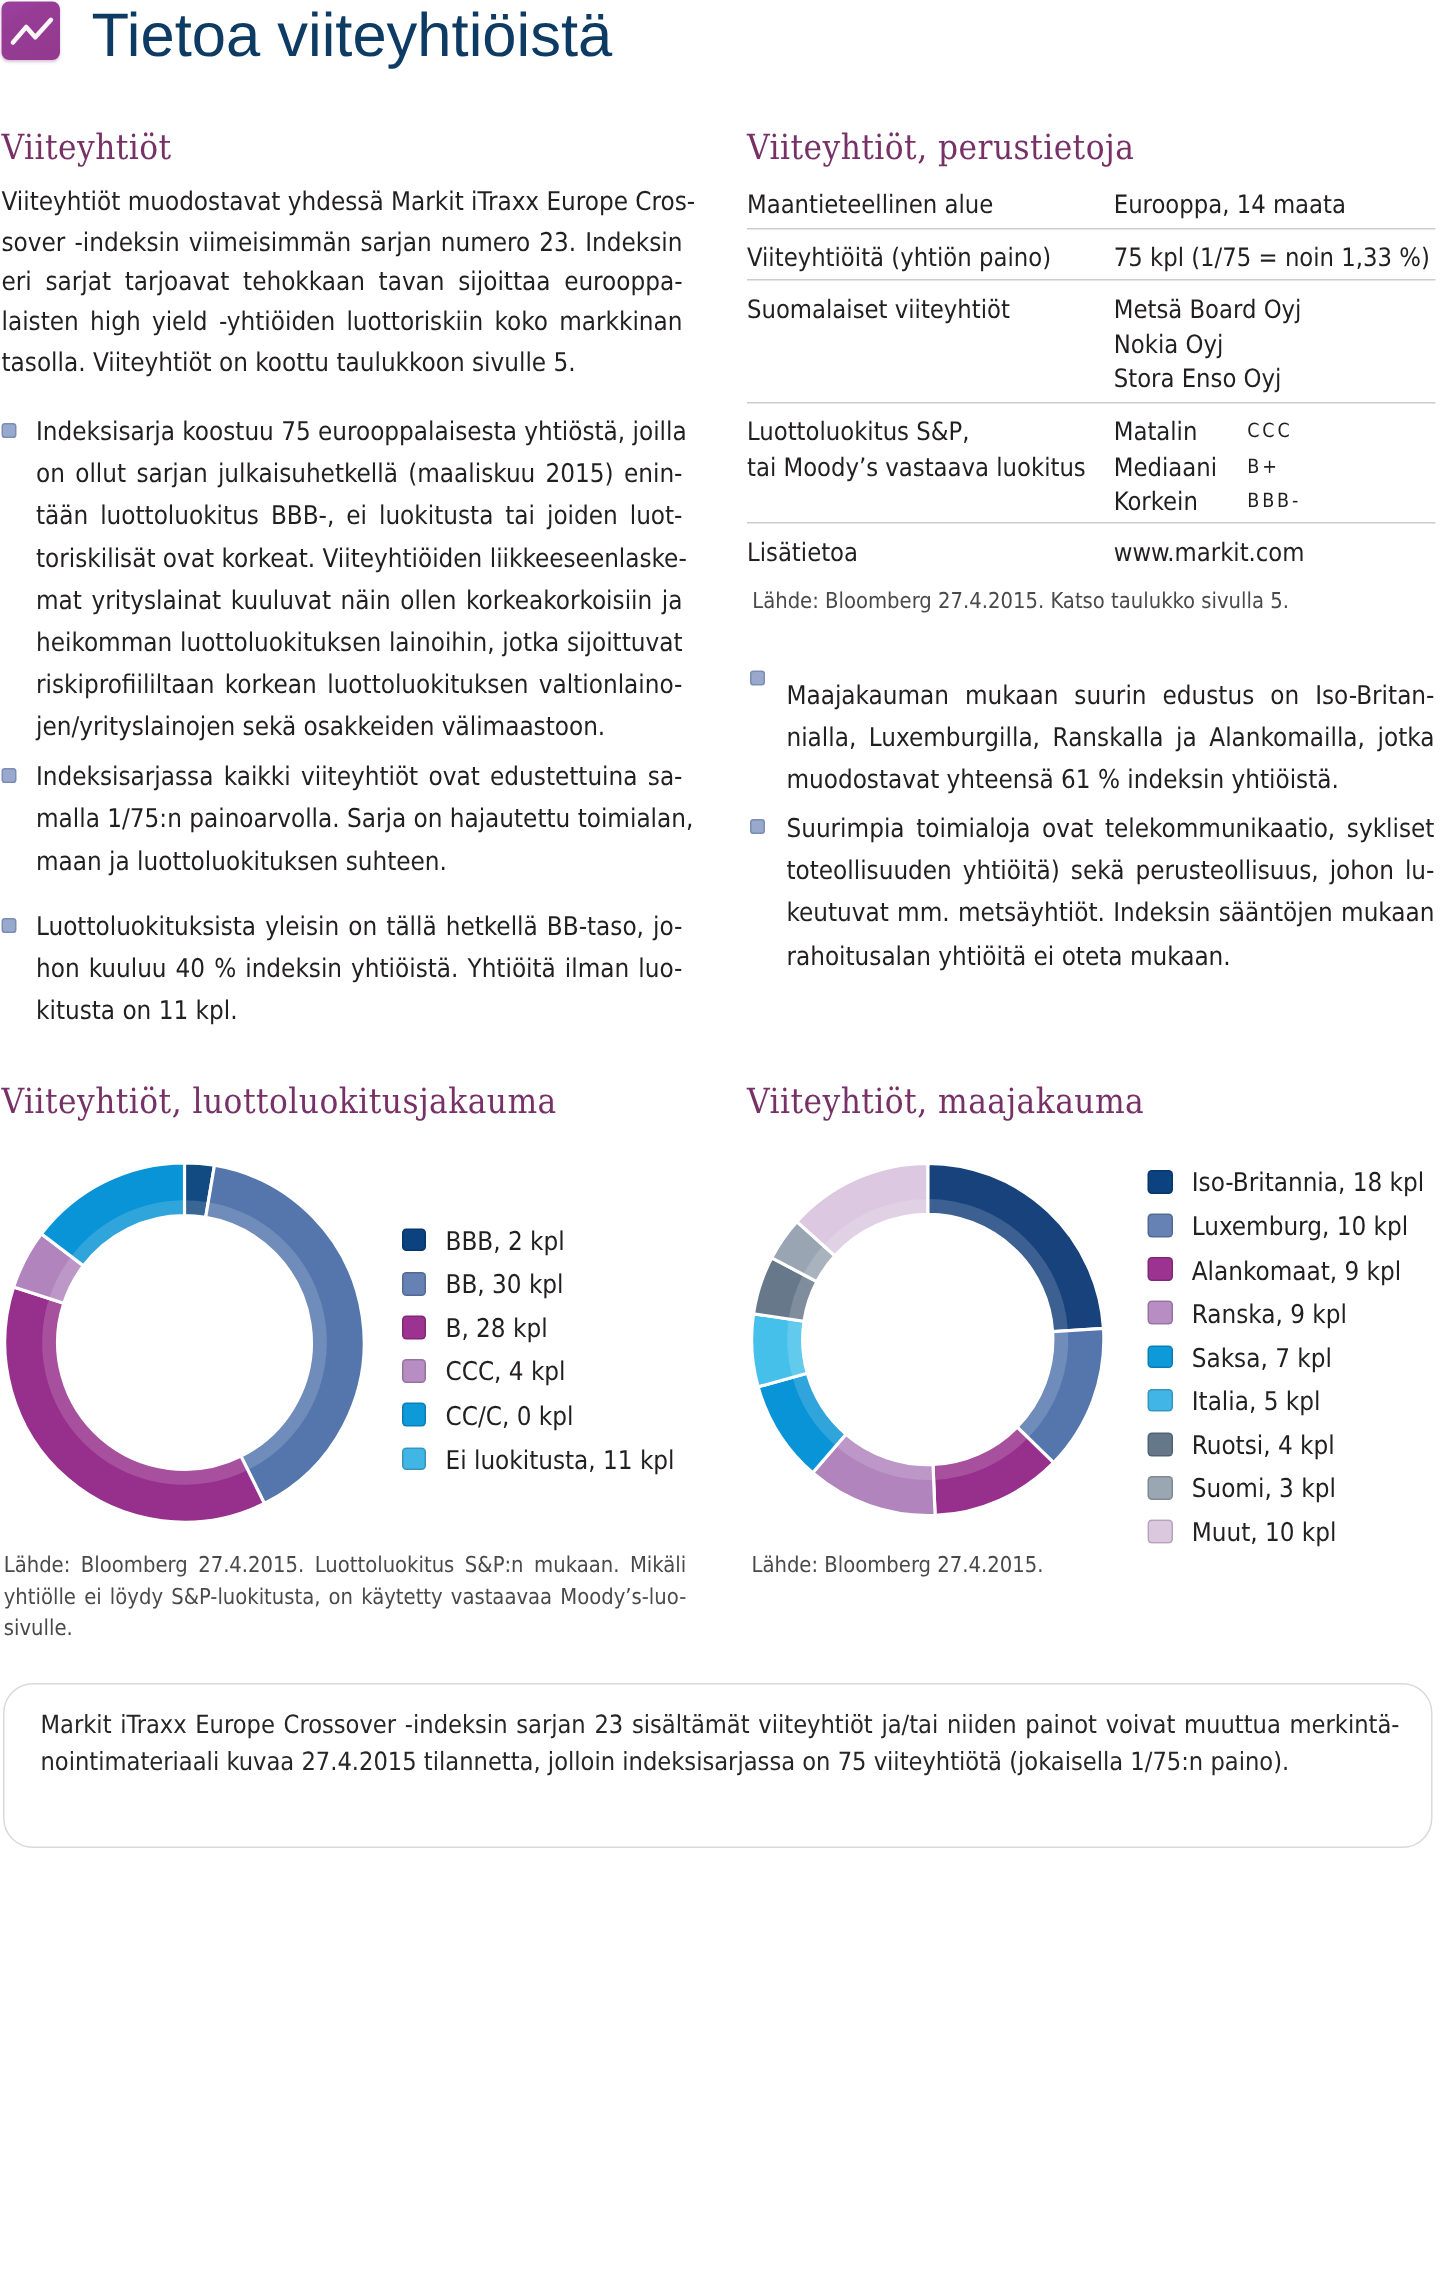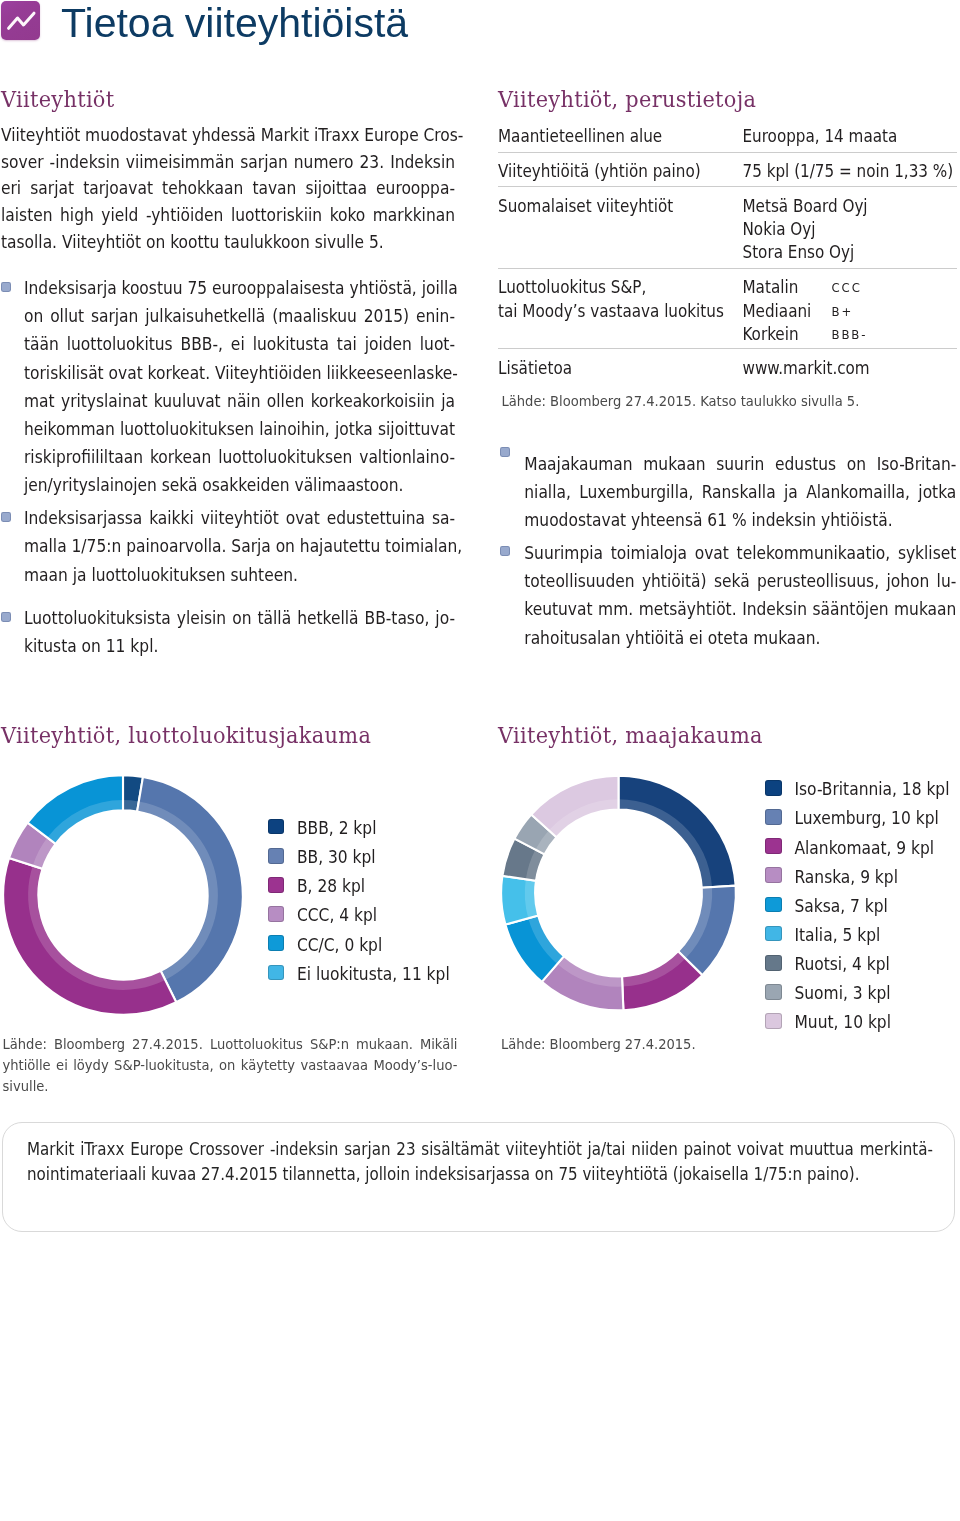--- a/index.html
+++ b/index.html
@@ -94,20 +94,21 @@
   <div class="bul" style="left:1px;top:512.2px;"></div>
   <div class="bt" style="left:24px;top:504.2px;width:431px;">
       <div class="ln">Indeksisarjassa kaikki viiteyhtiöt ovat edustettuina sa-</div>
       <div class="ln">malla 1/75:n painoarvolla. Sarja on hajautettu toimialan,</div>
       <div class="ln lnlast">maan ja luottoluokituksen suhteen.</div>
     </div>
 
   <div class="bul" style="left:1px;top:611.6px;"></div>
   <div class="bt" style="left:24px;top:603.7px;width:431px;">
       <div class="ln">Luottoluokituksista yleisin on tällä hetkellä BB-taso, jo-</div>
+      <div class="ln">hon kuuluu 40 % indeksin yhtiöistä. Yhtiöitä ilman luo-</div>
       <div class="ln lnlast">kitusta on 11 kpl.</div>
     </div>
 
   <div class="sec-h" style="left:498px;top:85.5px;">Viiteyhtiöt, perustietoja</div>
 
   <div id="table-host">
       <div class="trow tnl" style="top: 117px; height: 34.5px;">
         <div class="tk"><div>Maantieteellinen alue</div></div>
         <div class="tv">
           <div>Eurooppa, 14 maata</div>

